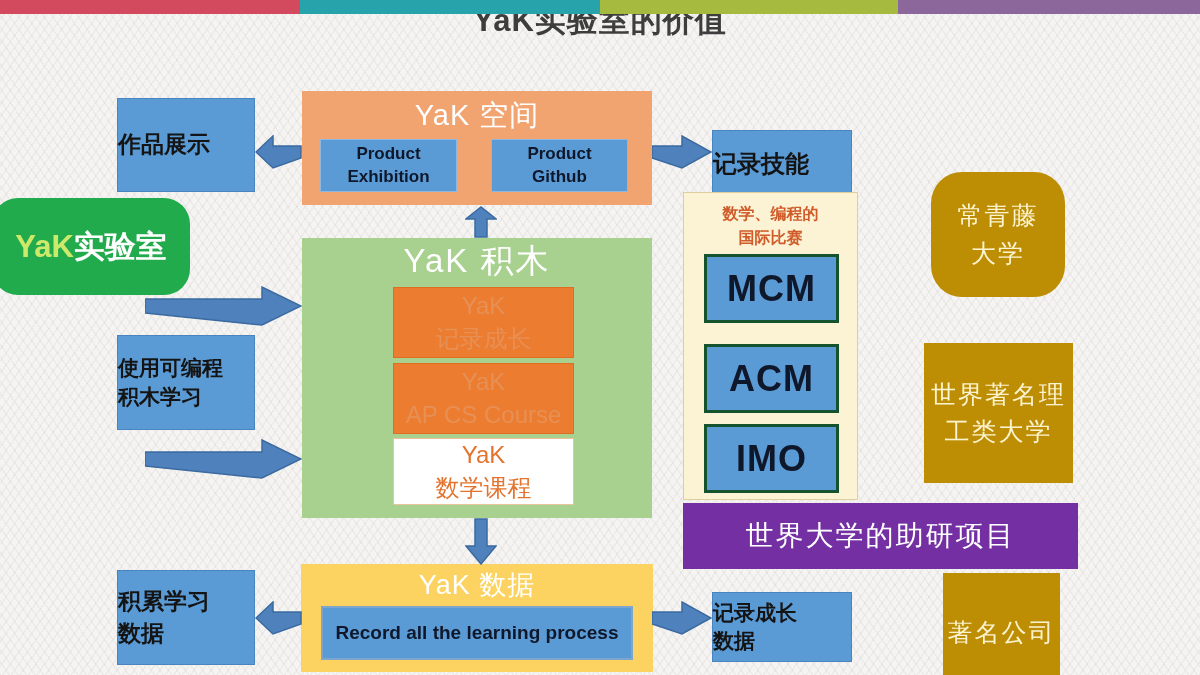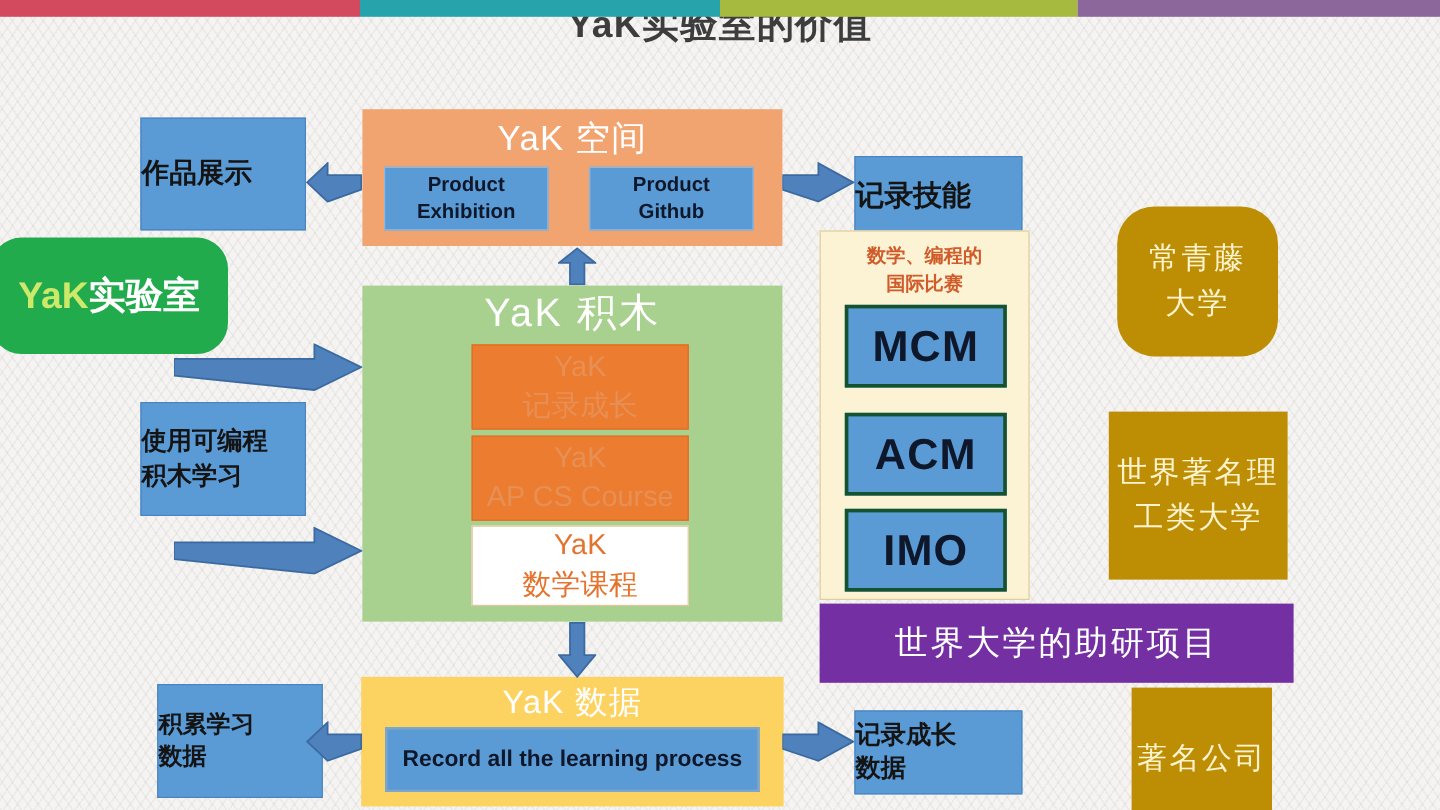--- a/index.html
+++ b/index.html
@@ -94,21 +94,21 @@
 
   <div class="abs box-blue" style="left:117px; top:98px; width:138px; height:94px; font-size:23px;">
     <span class="ln">作品展示</span>
   </div>
 
   <div class="abs box-blue" style="left:117px; top:335px; width:138px; height:95px; font-size:21px;">
     <span class="ln">使用可编程</span>
     <span class="ln">积木学习</span>
   </div>
 
-  <div class="abs box-blue" style="left:117px; top:570px; width:138px; height:95px; font-size:20px;margin-left:14px;">
+  <div class="abs box-blue" style="left:117px; top:570px; width:138px; height:95px; font-size:23px;">
     <span class="ln">积累学习</span>
     <span class="ln">数据</span>
   </div>
 
   <div class="abs space-box">
     <div class="hdr">YaK 空间</div>
     <div class="sub-blue prod" style="left:18px;">
       <span>Product</span>
       <span>Exhibition</span>
     </div>

